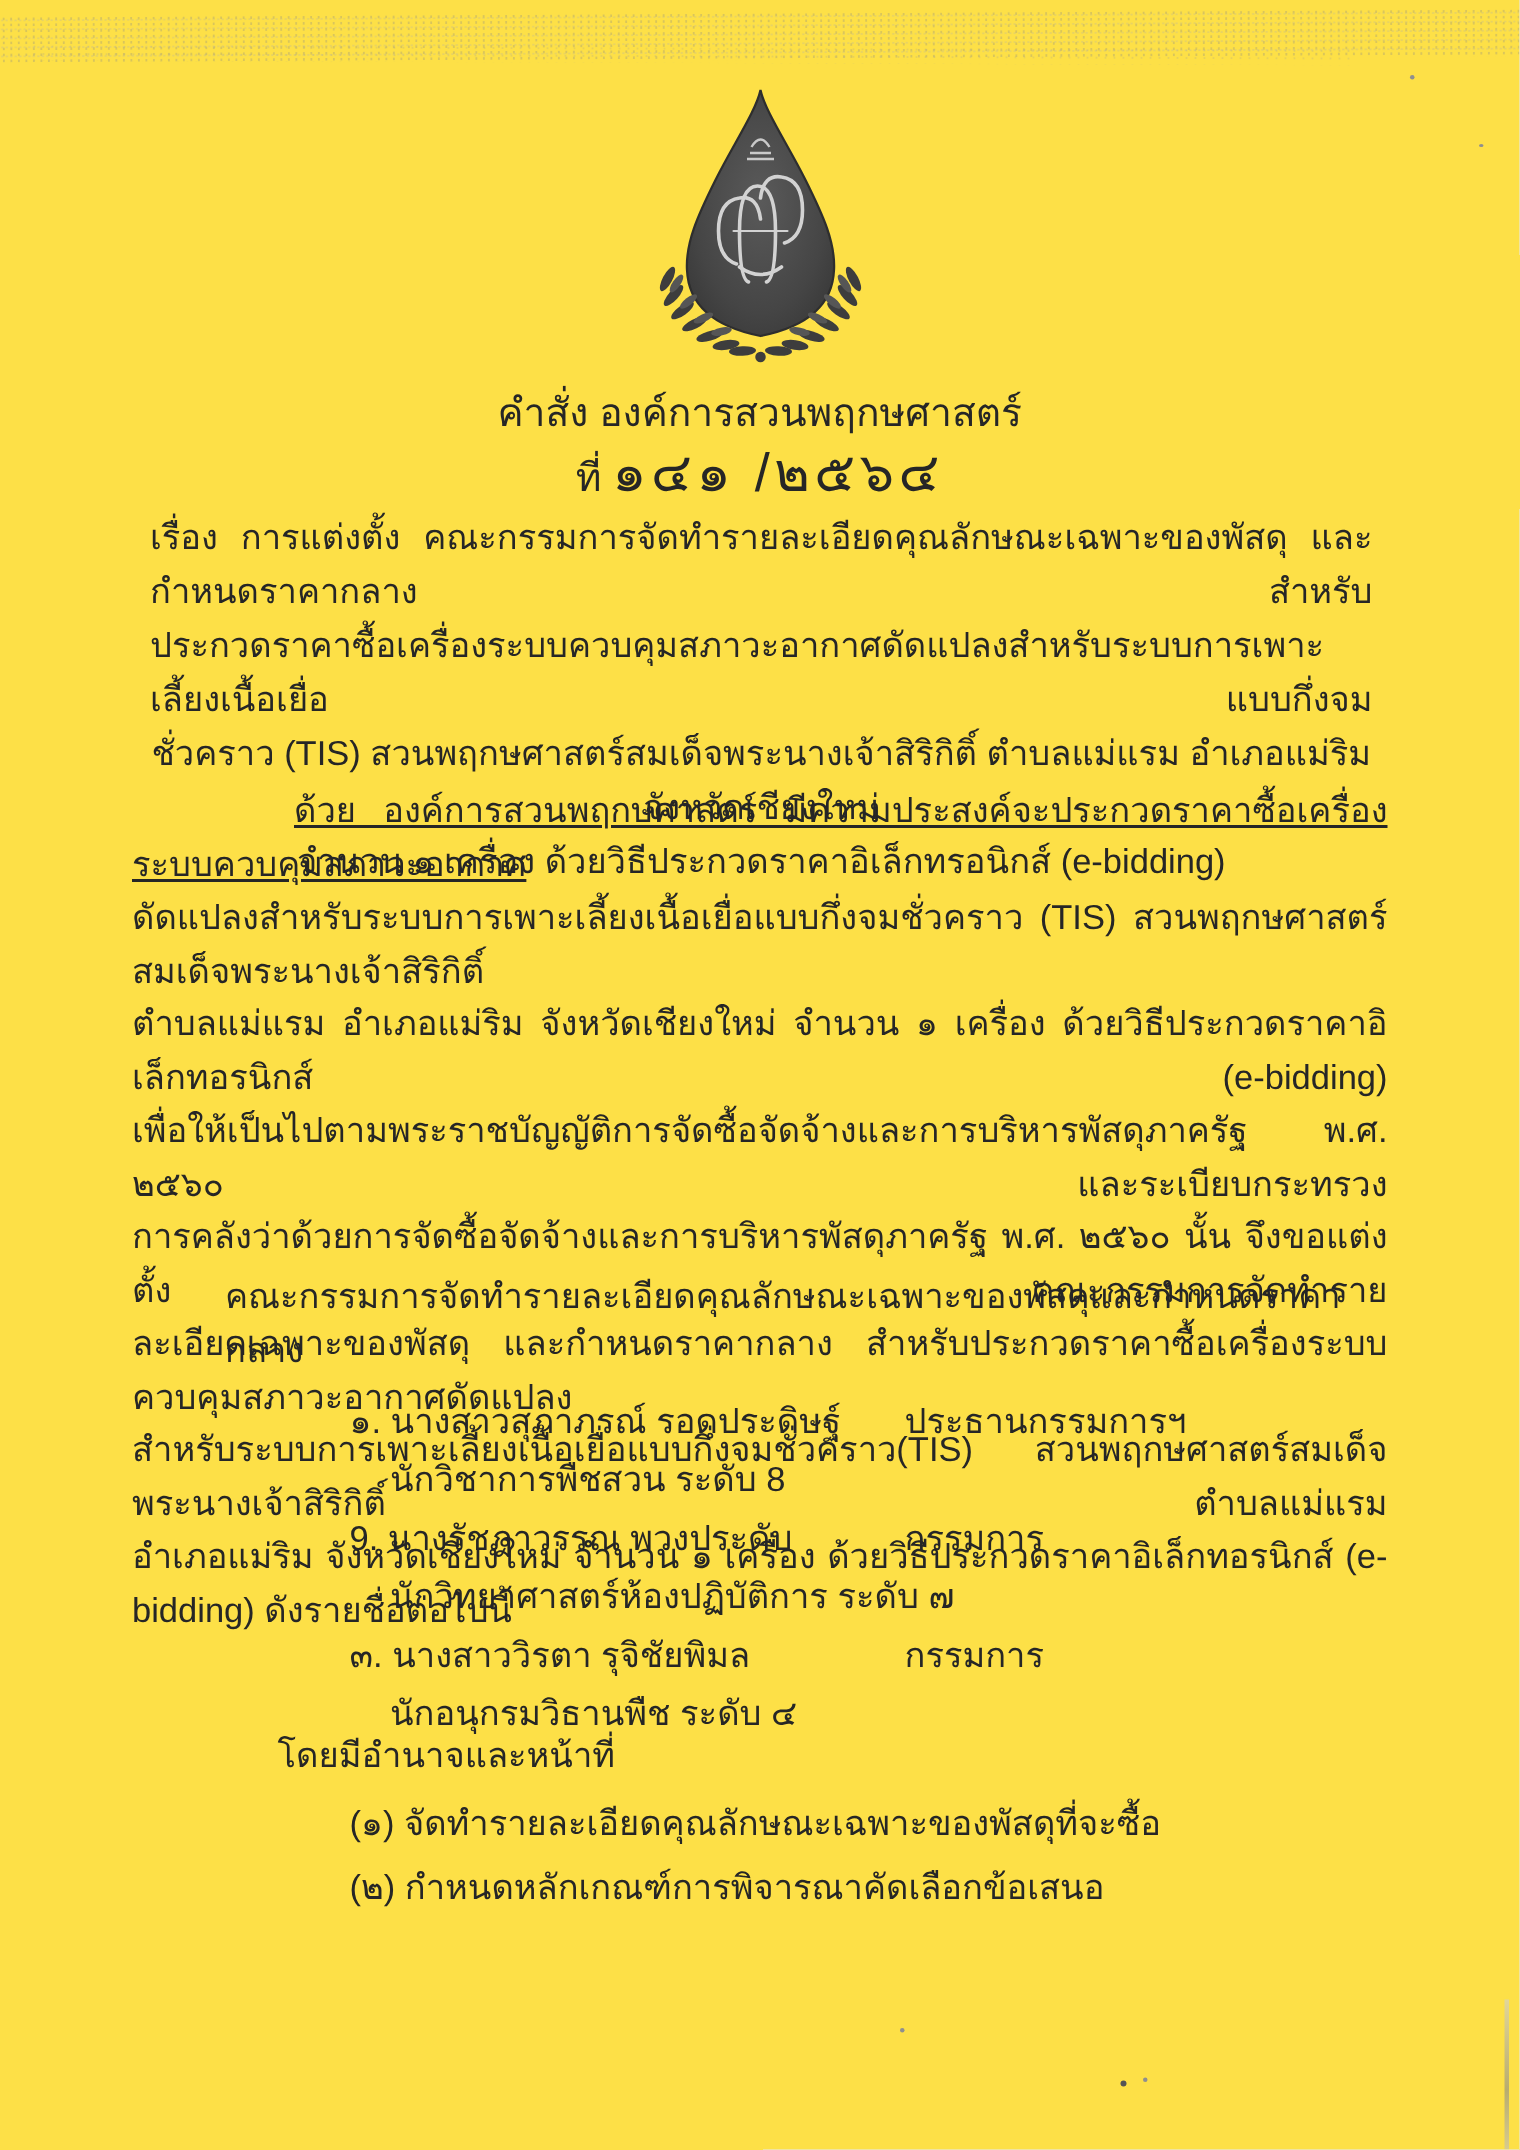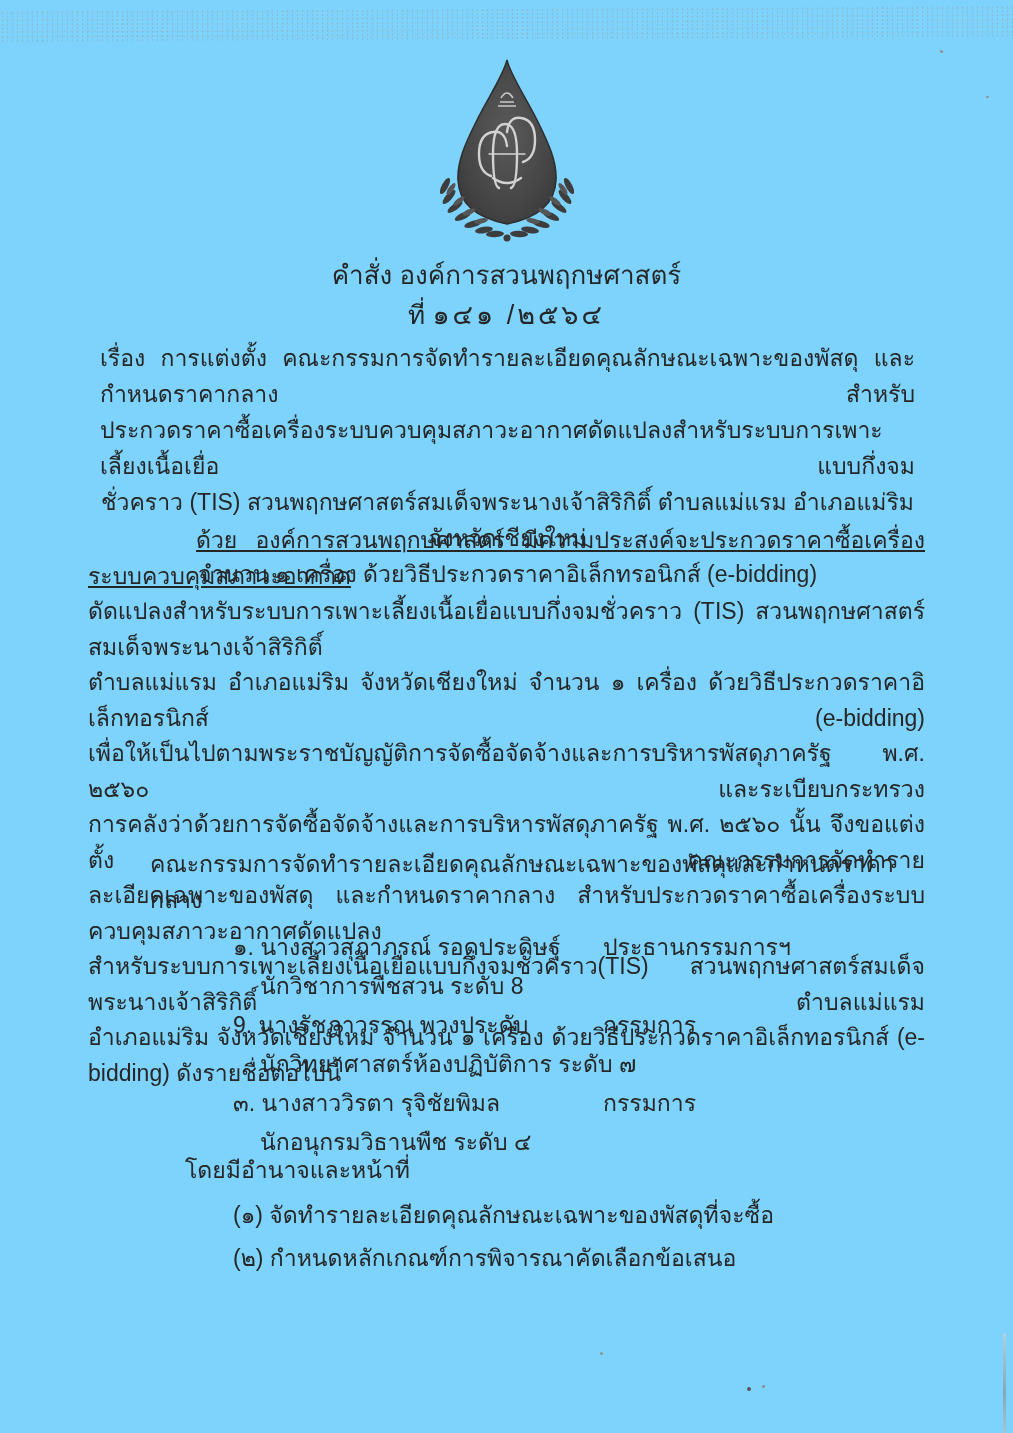--- a/index.html
+++ b/index.html
@@ -1,21 +1,21 @@
 <!DOCTYPE html>
 <html><head>
 <meta charset="utf-8">
 <style>
   html, body { margin: 0; padding: 0; background: #e8e8e8; }
   .page {
     position: relative;
     width: 1013px;
     height: 1433px;
     margin: 0 auto;
-    background: #7dd3fc;
+    background: #fde047;
     overflow: hidden;
     color: #262626;
     font-family: "Liberation Sans", "DejaVu Sans", sans-serif;
   }
   
   .noise-band {
     position: absolute;
     left: 0; top: 8px;
     width: 1013px; height: 32px;
     background-image:
@@ -60,21 +60,21 @@
     line-height: 34px;
   }
   .number-line {
     position: absolute;
     top: 296px; left: 0;
     width: 100%;
     text-align: center;
     font-size: 26px;
     line-height: 38px;
   }
-  .number-line .hand { letter-spacing: 3px; font-size: 27px; margin-top: 44px; }
+  .number-line .hand { letter-spacing: 3px; font-size: 36px; margin-top: 44px; }
 
   .subject-block {
     position: absolute;
     top: 340px; left: 100px;
     width: 815px;
     font-size: 23px;
   }
   .subject-line {
     line-height: 36px;
     text-align: justify;

